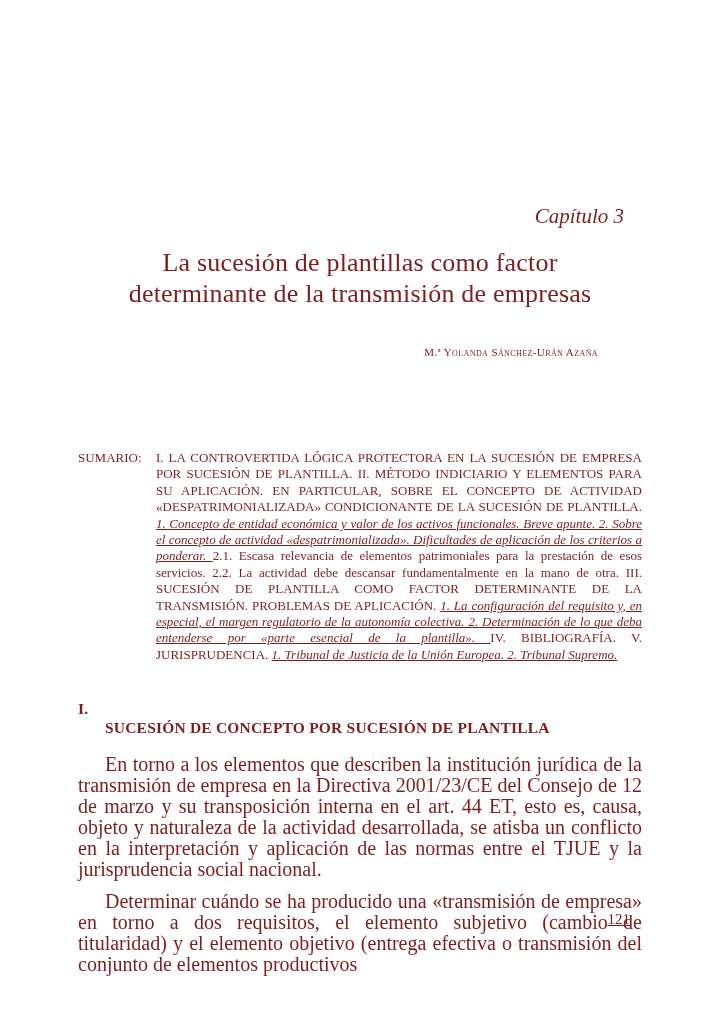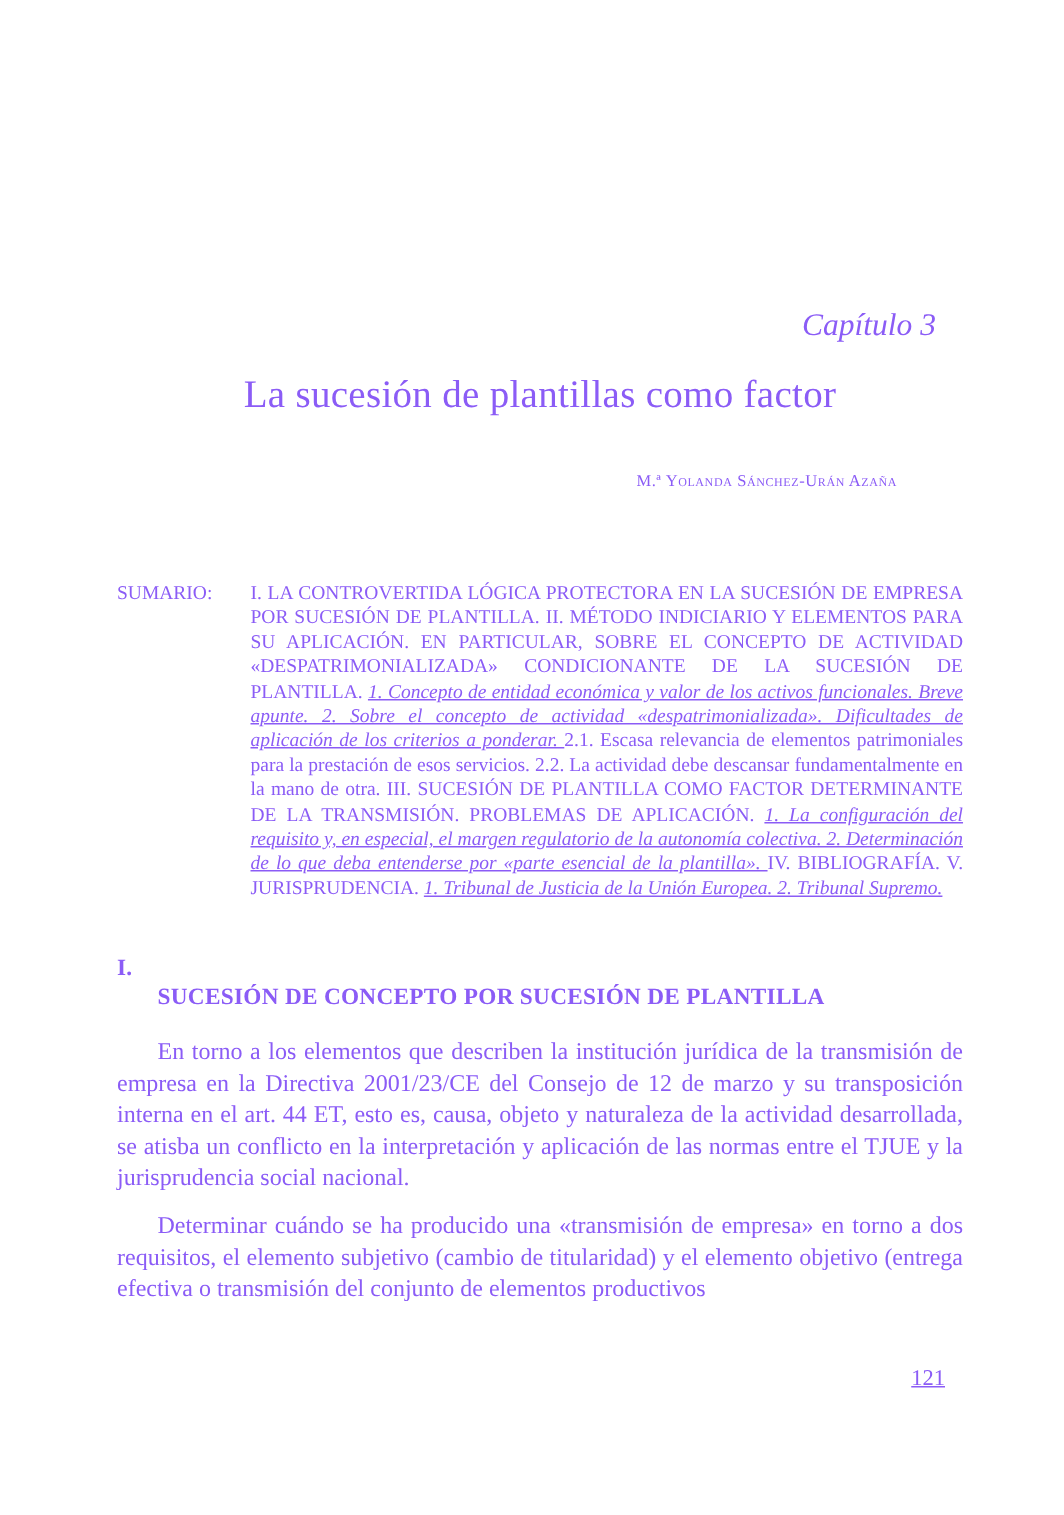--- a/index.html
+++ b/index.html
@@ -5,21 +5,21 @@
   html, body {
     margin: 0;
     padding: 0;
     background: #ffffff;
   }
   .page {
     position: relative;
     width: 709px;
     height: 1010px;
     background: #ffffff;
-    color: #8b5cf6;
+    color: #7f1d1d;
     font-family: "Liberation Serif", "DejaVu Serif", serif;
     overflow: hidden;
     box-sizing: border-box;
   }
   .content {
     padding: 0 67px 0 78px;
   }
   .chapter-label {
     margin-top: 204px;
     text-align: right;
@@ -39,25 +39,24 @@
   .author-byline {
     margin-top: 34px;
     text-align: right;
     padding-right: 44px;
     font-variant: small-caps;
     font-size: 11px;
     line-height: 18px;
     letter-spacing: 0.4px;
   }
   .sumario {
-    margin-top: 57px;
+    margin-top: 89px;
     display: flex;
     font-size: 13px;
     line-height: 16.4px;
-    gap: 11px;
   }
   .sumario-label {
     flex: none;
     width: 78px;
   }
   .sumario-body {
     flex: 1;
     text-align: justify;
   }
   .seg-italic { font-style: italic; text-decoration: underline; }
@@ -70,21 +69,21 @@
     letter-spacing: 0.2px;
   }
   .section-heading .num {
     flex: none;
     width: 27px;
   }
   .body-para {
     margin: 17px 0 0 0;
     text-align: justify;
     text-indent: 27px;
-    font-size: 16px;
+    font-size: 20px;
     line-height: 21px;
   }
   .body-para.second {
     margin-top: 11px;
   }
   .page-number {
     position: absolute;
     top: 910px;
     right: 79px;
     font-size: 15px;
@@ -93,21 +92,21 @@
   }
 </style>
 </head>
 <body>
 
 <div class="page">
   <div class="content">
 
     <div class="chapter-label">Capítulo 3</div>
 
-    <h1 class="chapter-title"><span>La sucesión de plantillas como factor</span><br></h1>
+    <h1 class="chapter-title"><span>La sucesión de plantillas como factor</span><br><span>determinante de la transmisión de empresas</span></h1>
 
     <div class="author-byline">M.ª Yolanda Sánchez-Urán Azaña</div>
 
     <div class="sumario">
       <div class="sumario-label">SUMARIO:</div>
       <div class="sumario-body"><span class="seg-caps">I. LA CONTROVERTIDA LÓGICA PROTECTORA EN LA SUCESIÓN DE EMPRESA POR SUCESIÓN DE PLANTILLA. II. MÉTODO INDICIARIO Y ELEMENTOS PARA SU APLICACIÓN. EN PARTICULAR, SOBRE EL CONCEPTO DE ACTIVIDAD «DESPATRIMONIALIZADA» CONDICIONANTE DE LA SUCESIÓN DE PLANTILLA. </span><span class="seg-italic">1. Concepto de entidad económica y valor de los activos funcionales. Breve apunte. 2. Sobre el concepto de actividad «despatrimonializada». Dificultades de aplicación de los criterios a ponderar. </span><span class="seg-roman">2.1. Escasa relevancia de elementos patrimoniales para la prestación de esos servicios. 2.2. La actividad debe descansar fundamentalmente en la mano de otra. </span><span class="seg-caps">III. SUCESIÓN DE PLANTILLA COMO FACTOR DETERMINANTE DE LA TRANSMISIÓN. PROBLEMAS DE APLICACIÓN. </span><span class="seg-italic">1. La configuración del requisito y, en especial, el margen regulatorio de la autonomía colectiva. 2. Determinación de lo que deba entenderse por «parte esencial de la plantilla». </span><span class="seg-caps">IV. BIBLIOGRAFÍA. V. JURISPRUDENCIA. </span><span class="seg-italic">1. Tribunal de Justicia de la Unión Europea. 2. Tribunal Supremo.</span></div>
     </div>
 
     <div class="section-heading">
       <span class="num">I.</span>

